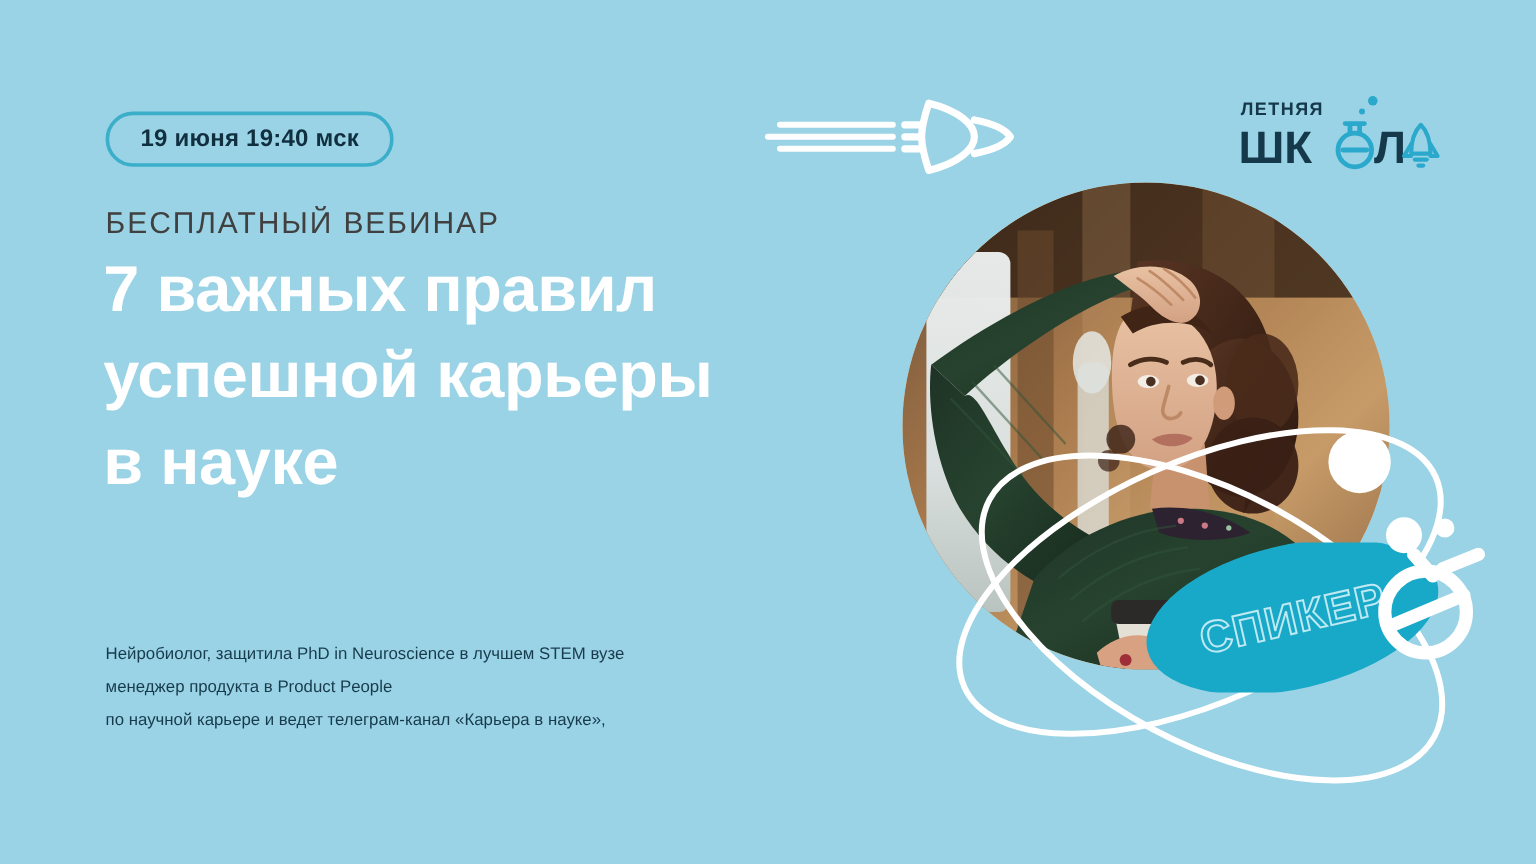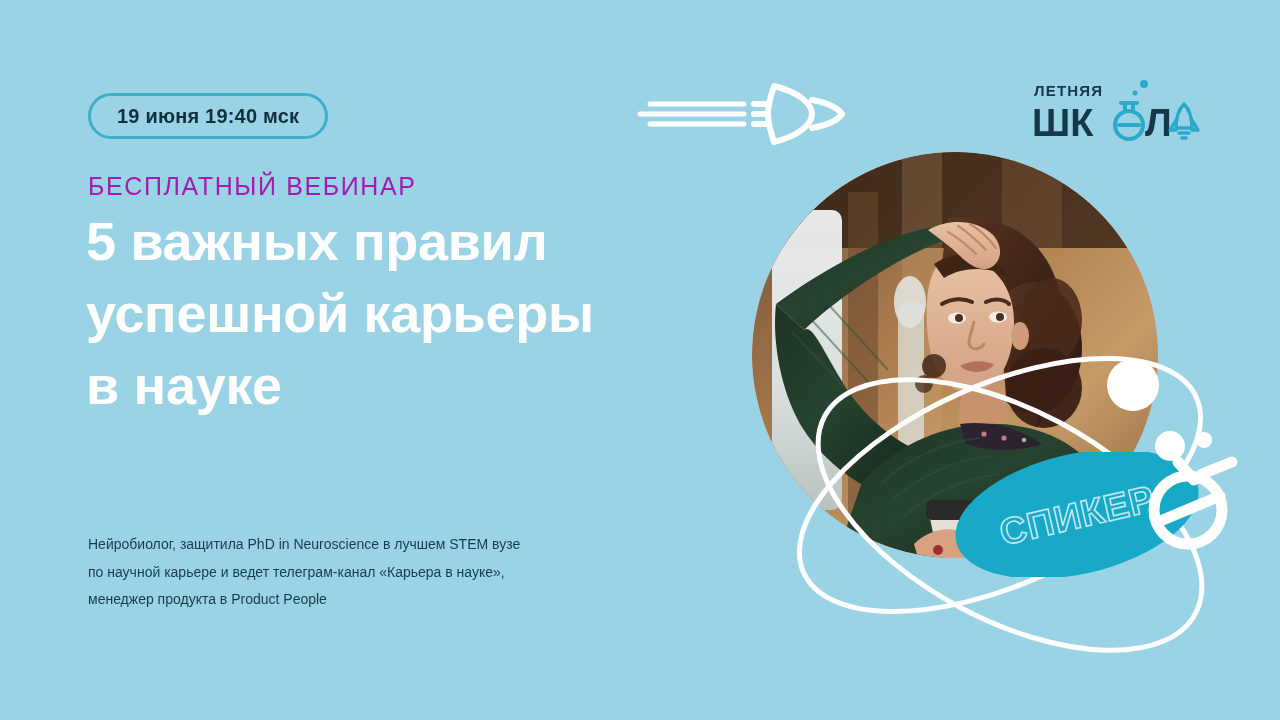--- a/index.html
+++ b/index.html
@@ -63,21 +63,21 @@
   }
 
   
   .eyebrow {
     position: absolute;
     left: 88px;
     top: 172px;
     font-size: 25px;
     font-weight: normal;
     letter-spacing: 1.6px;
-    color: #a21caf;
+    color: #404040;
     text-transform: uppercase;
     white-space: nowrap;
   }
 
   .headline {
     position: absolute;
     left: 86px;
     top: 205px;
     width: 640px;
     font-size: 54px;
@@ -212,30 +212,30 @@
     </svg>
   </div>
 
   <div class="date-pill">
     <span class="date-pill-text">19 июня 19:40 мск</span>
   </div>
 
   <div class="eyebrow">БЕСПЛАТНЫЙ ВЕБИНАР</div>
 
   <div class="headline">
-    <span class="hl-line">5 важных правил</span>
+    <span class="hl-line">7 важных правил</span>
     <span class="hl-line">успешной карьеры</span>
     <span class="hl-line">в науке</span>
   </div>
 
 
   <div class="speaker-bio">
     <span class="bio-line">Нейробиолог, защитила PhD in Neuroscience в лучшем STEM вузе</span>
+    <span class="bio-line">менеджер продукта в Product People</span>
     <span class="bio-line">по научной карьере и ведет телеграм-канал «Карьера в науке»,</span>
-    <span class="bio-line">менеджер продукта в Product People</span>
   </div>
 
   <div class="photo-circle">
     <svg class="photo-svg" viewBox="0 0 406 406" aria-hidden="true">
       <defs>
         <linearGradient id="bgWall" x1="0" y1="0" x2="1" y2="1">
           <stop offset="0%" stop-color="#6E5136"></stop>
           <stop offset="38%" stop-color="#A8794C"></stop>
           <stop offset="70%" stop-color="#C79B68"></stop>
           <stop offset="100%" stop-color="#8A6340"></stop>

